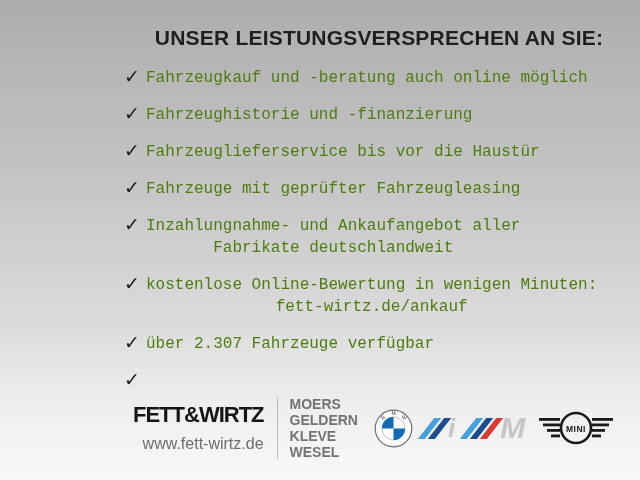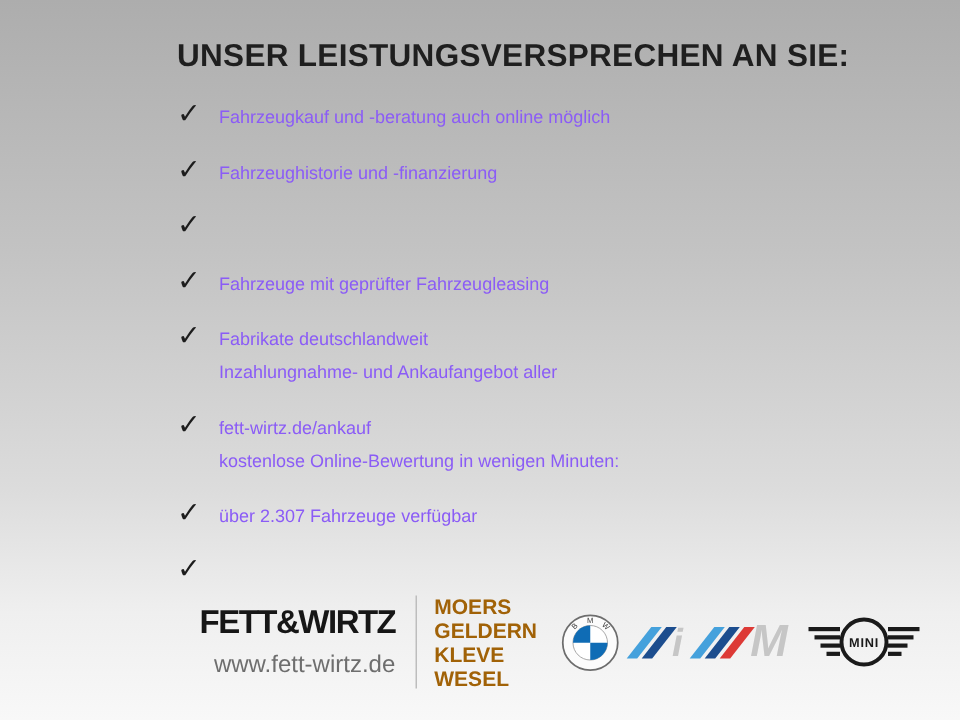--- a/index.html
+++ b/index.html
@@ -2,51 +2,51 @@
 <html><head>
 <meta charset="utf-8">
 <style>
   * { margin:0; padding:0; box-sizing:border-box; }
   html,body { width:640px; height:480px; overflow:hidden; }
   body {
     font-family:"Liberation Sans","DejaVu Sans",sans-serif;
     background:linear-gradient(180deg,#adadad 0%,#c3c3c3 35%,#dcdcdc 68%,#efefef 85%,#f8f8f8 100%);
     position:relative;
   }
-  .content { padding:26px 0 0 118px; }
+  .content { padding:26px 0 0 118px;text-align:center; }
   .page-title {
     font-size:21px; font-weight:bold; color:#1f1f1f; letter-spacing:.2px;
     margin-bottom:17px;
   }
   .checklist { }
   .item { display:flex; margin-bottom:15px; }
   .check {
     width:28px; flex:0 0 28px; font-size:19px; color:#1c1c1c;
     line-height:22px; transform:translateY(-1px);
   }
-  .item-text { font-size:12px; color:#8b5cf6; line-height:22px; }
+  .item-text { font-size:16px; color:#4d7c0f; line-height:22px;font-family:Liberation Mono, monospace; }
   .item-text .ln { display:block; }
 
   
   .footer {
     position:absolute; left:133px; bottom:19px; height:66px;
     display:flex; align-items:center;
   }
   .dealer { text-align:right; margin-right:13px; }
   .dealer-name {
     font-size:22px; font-weight:bold; color:#161616; letter-spacing:-1px;
     line-height:22px;
   }
   .dealer-division {
     font-size:13px; color:#8f8f8f; letter-spacing:.5px; line-height:14px;
   }
   .dealer-site { font-size:16px; color:#6e6e6e; margin-top:9px; }
   .vdivider { width:1px; height:62px; background:#bdbdbd; margin-right:12px; }
   .locations { margin-right:16px; }
-  .location { font-size:14px; font-weight:bold; color:#a16207; line-height:16px; }
+  .location { font-size:14px; font-weight:bold; color:#737373; line-height:16px; }
   .logos { display:flex; align-items:center; }
   .logo-bmw { margin-right:13px; }
   .stripes-logo { display:flex; align-items:center; margin-right:13px; }
   .stripe {
     display:inline-block; width:7px; height:21px;
     transform:skewX(-38deg); margin-right:3px;
   }
   .stripe.s-light { background:#45a1dc; }
   .stripe.s-dark  { background:#1c4d8e; }
   .stripe.s-red   { background:#dd3a36; }
@@ -71,39 +71,42 @@
         </span>
     </div>
     <div class="item">
       <span class="check">✓</span>
       <span class="item-text">
           <span class="ln">Fahrzeughistorie und -finanzierung</span>
         </span>
     </div>
     <div class="item">
       <span class="check">✓</span>
+      <span class="item-text">
+          <span class="ln">Fahrzeuglieferservice bis vor die Haustür</span>
+        </span>
     </div>
     <div class="item">
       <span class="check">✓</span>
       <span class="item-text">
           <span class="ln">Fahrzeuge mit geprüfter Fahrzeugleasing</span>
         </span>
     </div>
     <div class="item">
       <span class="check">✓</span>
       <span class="item-text">
+        <span class="ln">Inzahlungnahme- und Ankaufangebot aller</span>
         <span class="ln">Fabrikate deutschlandweit</span>
-        <span class="ln">Inzahlungnahme- und Ankaufangebot aller</span>
       </span>
     </div>
     <div class="item">
       <span class="check">✓</span>
       <span class="item-text">
+        <span class="ln">kostenlose Online-Bewertung in wenigen Minuten:</span>
         <span class="ln">fett-wirtz.de/ankauf</span>
-        <span class="ln">kostenlose Online-Bewertung in wenigen Minuten:</span>
       </span>
     </div>
     <div class="item">
       <span class="check">✓</span>
       <span class="item-text">
           <span class="ln">über 2.307 Fahrzeuge verfügbar</span>
         </span>
     </div>
     <div class="item">
       <span class="check">✓</span>

